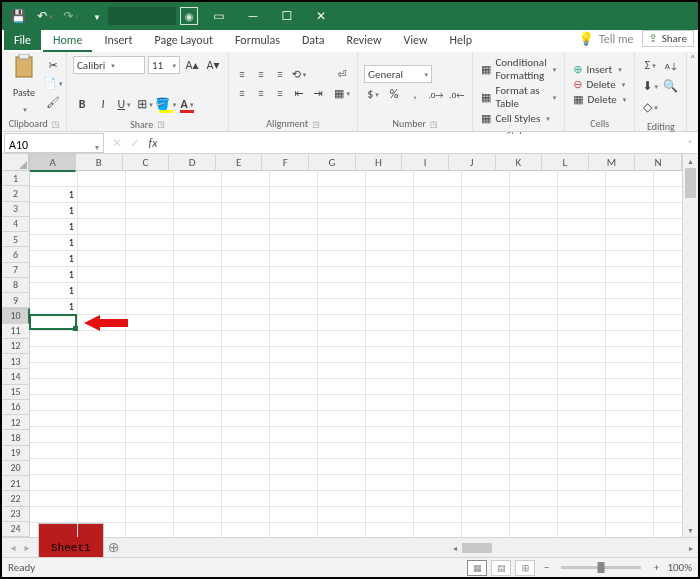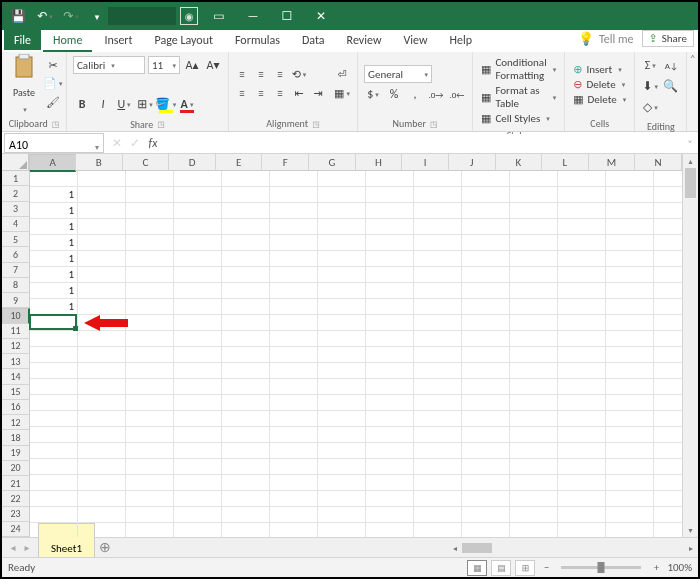--- a/index.html
+++ b/index.html
@@ -86,21 +86,21 @@
   .arrow svg{display:block;}
   .vscroll{width:16px;background:#f0f0f0;border-left:1px solid #d4d4d4;display:flex;flex-direction:column;}
   .vscroll .track{flex:1;position:relative;}
   .vscroll .thumb{position:absolute;left:2px;right:2px;top:0;height:30px;background:#c8c8c8;}
   .sb-btn{height:14px;font-size:8px;color:#777;display:flex;align-items:center;justify-content:center;}
 
   
   .sheetbar{height:20px;display:flex;align-items:center;background:#f0f0f0;border-top:1px solid #d4d4d4;font-size:11px;}
   .sheetnav{display:flex;gap:0;padding:0 4px;color:#aaa;}
   .sheetnav span{width:14px;text-align:center;font-size:10px;}
-  .sheettab{background:#fef9c3;border:1px solid #ccc;border-bottom:0;padding:18px 12px;font-size:11px;}
+  .sheettab{background:#b91c1c;border:1px solid #ccc;border-bottom:0;padding:18px 12px;font-size:11px;font-family:Liberation Mono, monospace;}
   .add-sheet{width:20px;height:18px;display:flex;align-items:center;justify-content:center;color:#888;font-size:14px;}
   .hscroll{flex:1;max-width:250px;margin-left:auto;height:14px;display:flex;align-items:center;background:#f0f0f0;}
   .hscroll .sb-btn{width:14px;height:14px;}
   .hscroll .track{flex:1;height:10px;position:relative;}
   .hscroll .thumb{position:absolute;left:0;top:0;bottom:0;width:30px;background:#c8c8c8;}
 
   
   .status{height:20px;background:#f3f3f3;border-top:1px solid #d4d4d4;display:flex;align-items:center;font-size:11px;color:#555;padding:0 6px;gap:6px;}
   .status-right{margin-left:auto;display:flex;align-items:center;gap:4px;}
   .viewbtn{width:20px;height:16px;border:1px solid #ccc;background:#fff;display:flex;align-items:center;justify-content:center;font-size:9px;color:#888;}

